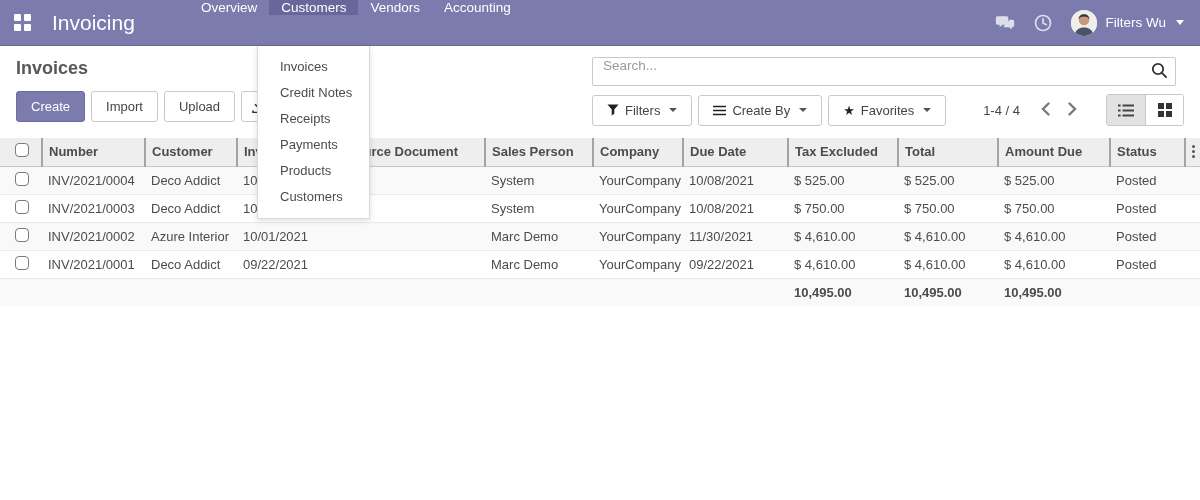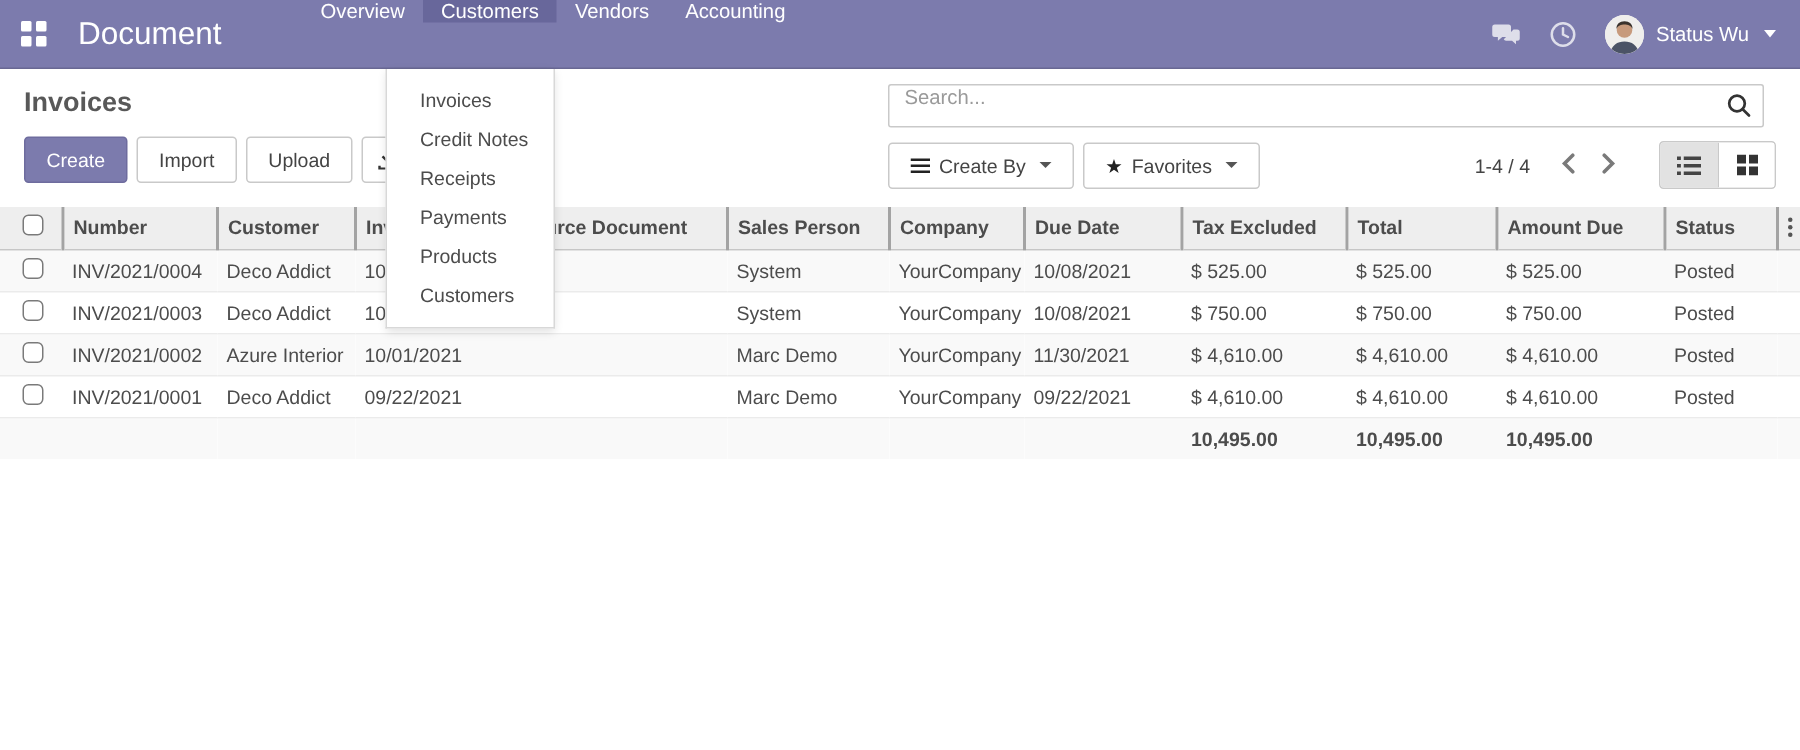--- a/index.html
+++ b/index.html
@@ -84,21 +84,21 @@
 
 <header class="navbar">
   <div class="apps-btn">
     <div class="apps-grid">
         <span></span>
         <span></span>
         <span></span>
         <span></span>
       </div>
   </div>
-  <div class="brand">Document</div>
+  <div class="brand">Invoicing</div>
   <nav class="nav-menu">
     <div class="nav-item">Overview</div>
     <div class="nav-item active">Customers</div>
     <div class="nav-item">Vendors</div>
     <div class="nav-item">Accounting</div>
   </nav>
   <div class="nav-right">
     <svg class="nav-icon" viewBox="0 0 24 24">
       <path d="M3 4h11a2 2 0 0 1 2 2v6a2 2 0 0 1-2 2H9l-3.5 3v-3H3a2 2 0 0 1-2-2V6a2 2 0 0 1 2-2z" fill="#fff"></path>
       <path d="M18 8h3a2 2 0 0 1 2 2v5a2 2 0 0 1-2 2h-1v2.7L16.8 17H12a2 2 0 0 1-1.8-1.2" fill="#fff"></path>
@@ -109,21 +109,21 @@
     </svg>
     <div class="user-menu">
       <div class="avatar">
         <svg viewBox="0 0 26 26" width="26" height="26">
           <rect width="26" height="26" fill="#efeeec"></rect>
           <circle cx="13" cy="10" r="5.2" fill="#c79a7c"></circle>
           <path d="M13 4.2c-3.2 0-5.6 2-5.3 5.2.9-2.4 3-3 5.3-3s4.4.6 5.3 3c.3-3.2-2.1-5.2-5.3-5.2z" fill="#3a332d"></path>
           <path d="M3.5 26c.6-6 4.8-8.4 9.5-8.4s8.9 2.4 9.5 8.4z" fill="#4b5366"></path>
         </svg>
       </div>
-      <span class="user-name">Status Wu</span>
+      <span class="user-name">Filters Wu</span>
       <span class="caret"></span>
     </div>
   </div>
 </header>
 
 <div class="dropdown">
   <div class="dropdown-item">Invoices</div>
   <div class="dropdown-item">Credit Notes</div>
   <div class="dropdown-item">Receipts</div>
   <div class="dropdown-item">Payments</div>
@@ -150,20 +150,27 @@
     <div class="search-box">
       <input class="search-input" type="text" placeholder="Search..." style="">
       <svg class="search-icon" viewBox="0 0 18 18">
         <circle cx="8" cy="8" r="5.2" fill="none" stroke="#333" stroke-width="1.8"></circle>
         <path d="M11.8 11.8L16 16" stroke="#333" stroke-width="1.8" stroke-linecap="round"></path>
       </svg>
     </div>
     <div class="filter-row">
       <div class="filter-group">
         <button class="btn">
+          <svg width="12" height="12" viewBox="0 0 12 12">
+            <path d="M0.5 0.5h11L7.3 5.6v4.2L4.7 11.5V5.6z" fill="#222"></path>
+          </svg>
+          <span>Filters</span>
+          <span class="dd-caret"></span>
+        </button>
+        <button class="btn">
           <svg width="13" height="11" viewBox="0 0 13 11">
             <path d="M0 1.5h13M0 5.5h13M0 9.5h13" stroke="#222" stroke-width="1.7"></path>
           </svg>
           <span>Create By</span>
           <span class="dd-caret"></span>
         </button>
         <button class="btn">
           <span class="glyph">★</span>
           <span>Favorites</span>
           <span class="dd-caret"></span>

